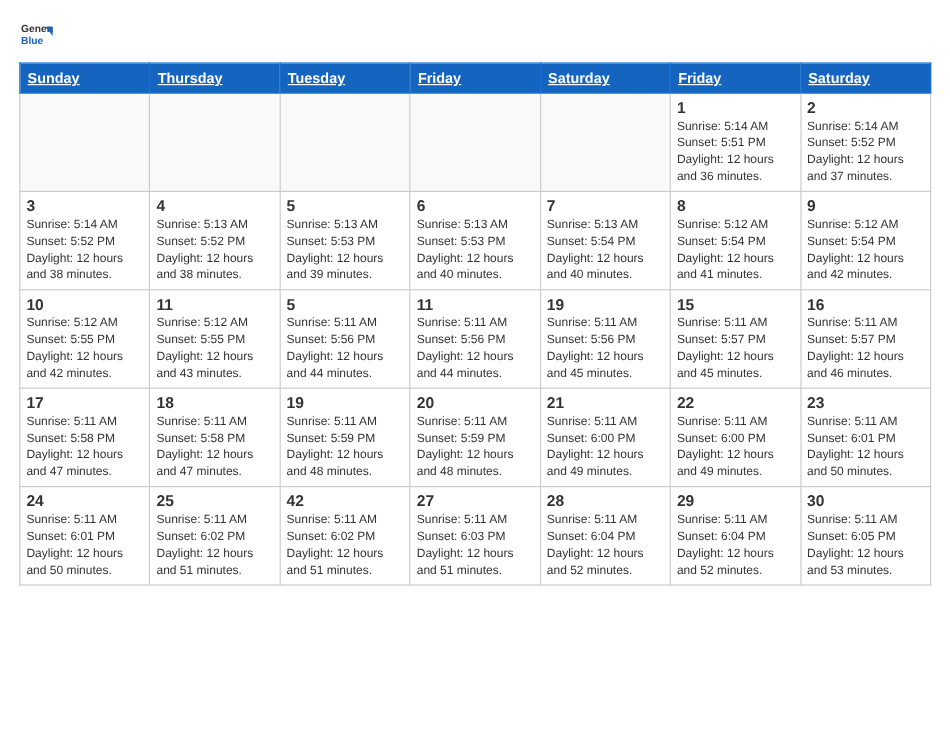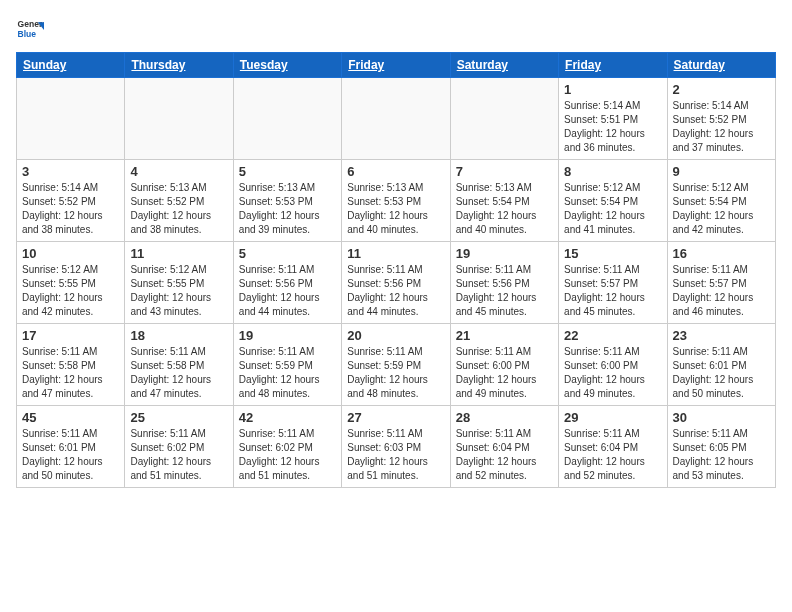--- a/index.html
+++ b/index.html
@@ -276,21 +276,21 @@
         <td>
           <span class="day-number">23</span>
           <div class="day-info" style="white-space: pre-line;">Sunrise: 5:11 AM
 Sunset: 6:01 PM
 Daylight: 12 hours
 and 50 minutes.</div>
         </td>
       </tr>
       <tr>
         <td>
-          <span class="day-number">45</span>
+          <span class="day-number">24</span>
           <div class="day-info" style="white-space: pre-line;">Sunrise: 5:11 AM
 Sunset: 6:01 PM
 Daylight: 12 hours
 and 50 minutes.</div>
         </td>
         <td>
           <span class="day-number">25</span>
           <div class="day-info" style="white-space: pre-line;">Sunrise: 5:11 AM
 Sunset: 6:02 PM
 Daylight: 12 hours

